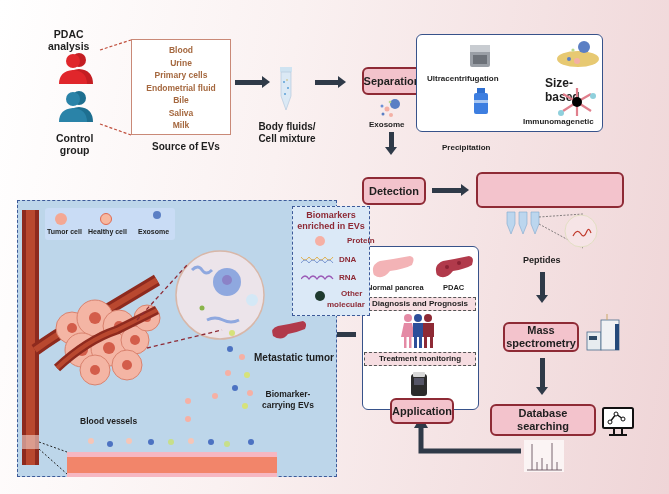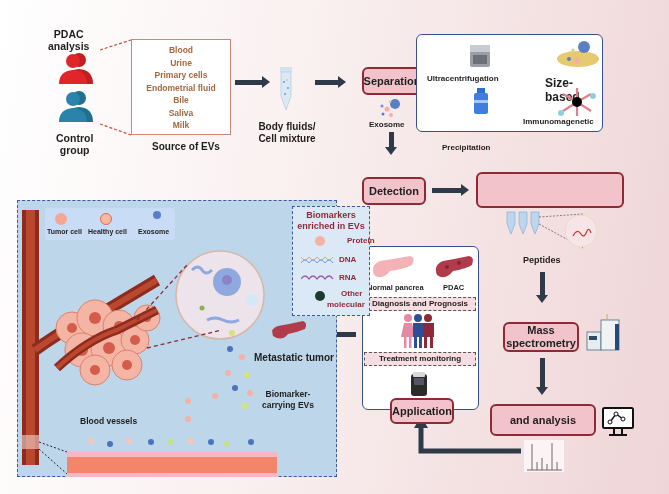--- a/index.html
+++ b/index.html
@@ -171,21 +171,21 @@
   <rect x="2" y="20" width="14" height="18" fill="#e7ecef" stroke="#4a6d8c" stroke-width="0.8"></rect>
   <rect x="4" y="24" width="8" height="4" fill="#2d4a66"></rect>
   <rect x="16" y="8" width="18" height="30" fill="#f0f2f4" stroke="#4a6d8c" stroke-width="0.8"></rect>
   <rect x="30" y="12" width="4" height="26" fill="#244a7a"></rect>
   <line x1="22" y1="2" x2="22" y2="8" stroke="#c9a86a"></line>
 </svg>
 <div class="arrow-v" style="left:540px;top:358px;height:30px"></div>
 
 <div class="step" style="left:490px;top:404px;width:106px;height:32px;">
   <div>
-      <div>and analysis</div>
+      <div>Database searching</div>
     </div>
 </div>
 <svg class="abs" style="left:601px;top:406px" width="34" height="32">
   <rect x="2" y="2" width="30" height="20" rx="1.5" fill="#fff" stroke="#111" stroke-width="2"></rect>
   <line x1="13" y1="22" x2="13" y2="28" stroke="#111" stroke-width="2"></line>
     <line x1="21" y1="22" x2="21" y2="28" stroke="#111" stroke-width="2"></line>
   <line x1="8" y1="29" x2="26" y2="29" stroke="#111" stroke-width="2"></line>
   <polyline points="9,16 15,8 22,13" fill="none" stroke="#111" stroke-width="1.4"></polyline>
   <circle cx="9" cy="16" r="2" fill="#fff" stroke="#111"></circle>
     <circle cx="15" cy="8" r="2" fill="#fff" stroke="#111"></circle>

